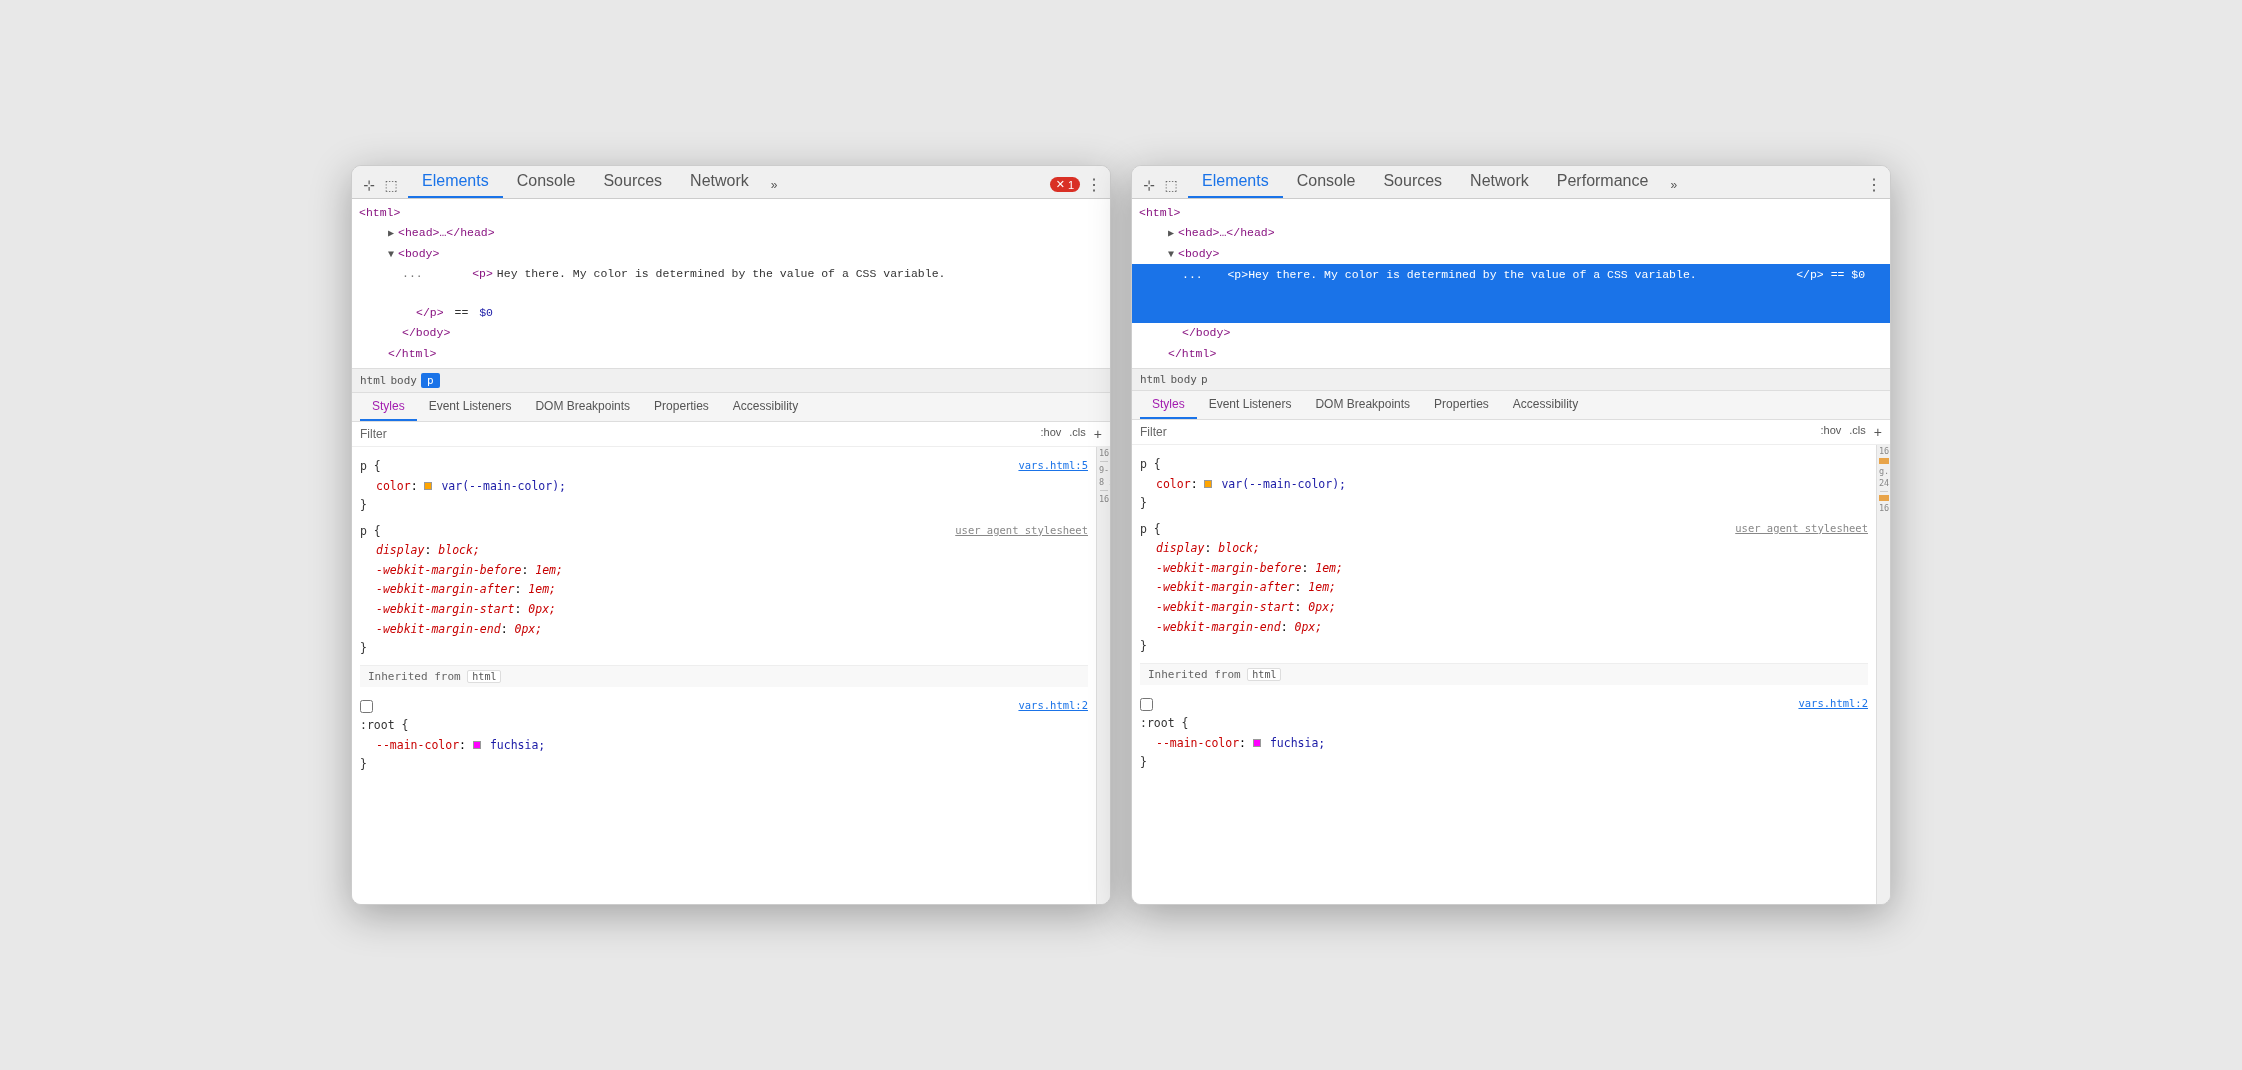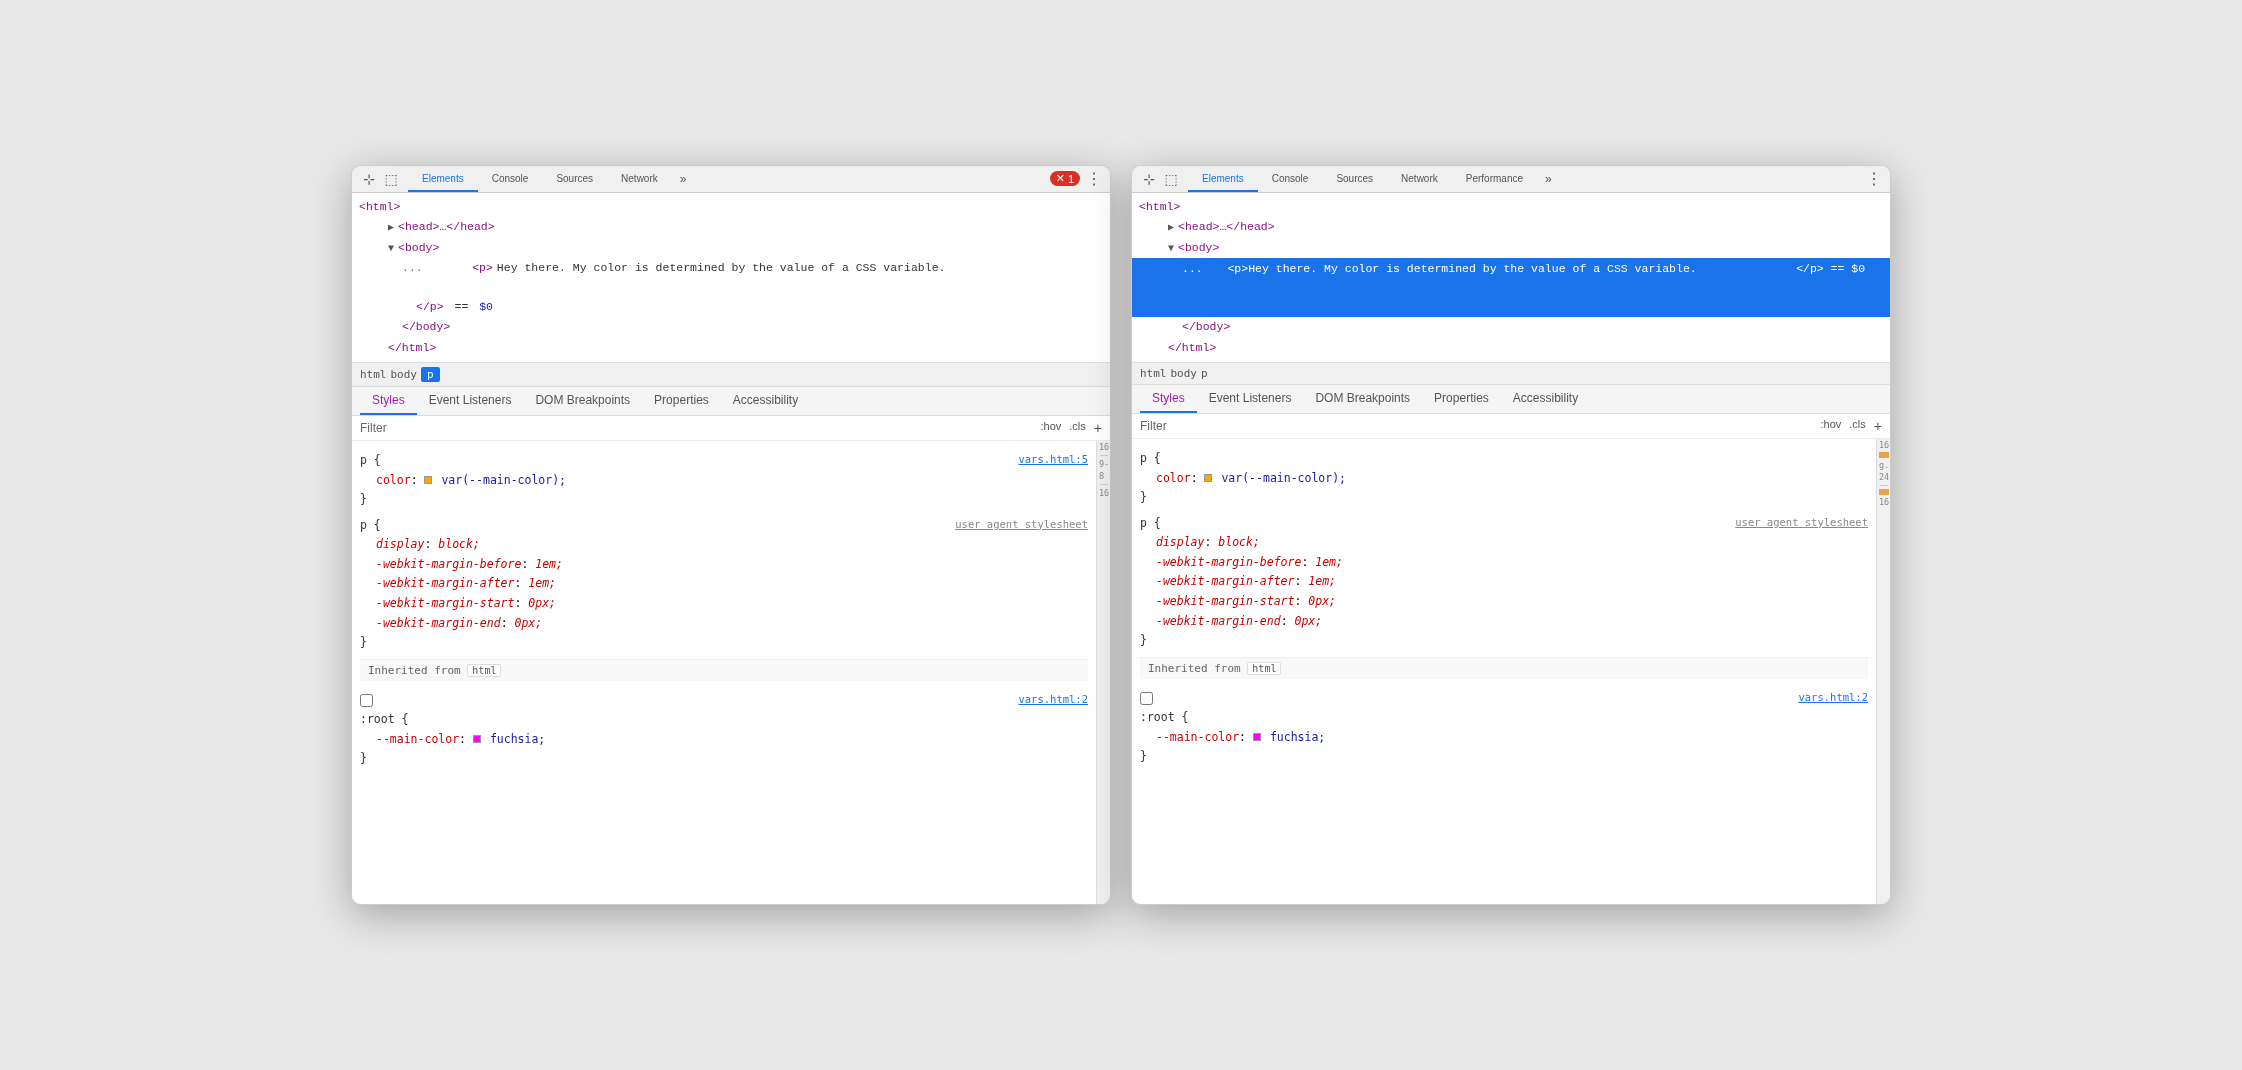--- a/index.html
+++ b/index.html
@@ -84,21 +84,21 @@
       display: flex;
       align-items: center;
       justify-content: center;
       color: #555;
       font-size: 14px;
       cursor: pointer;
     }
 
     .tab {
       padding: 6px 14px;
-      font-size: 10px;
+      font-size: 16px;
       color: #555;
       cursor: pointer;
       border-bottom: 2px solid transparent;
       white-space: nowrap;
     }
 
     .tab.active {
       color: #1a73e8;
       border-bottom: 2px solid #1a73e8;
       font-weight: 500;

